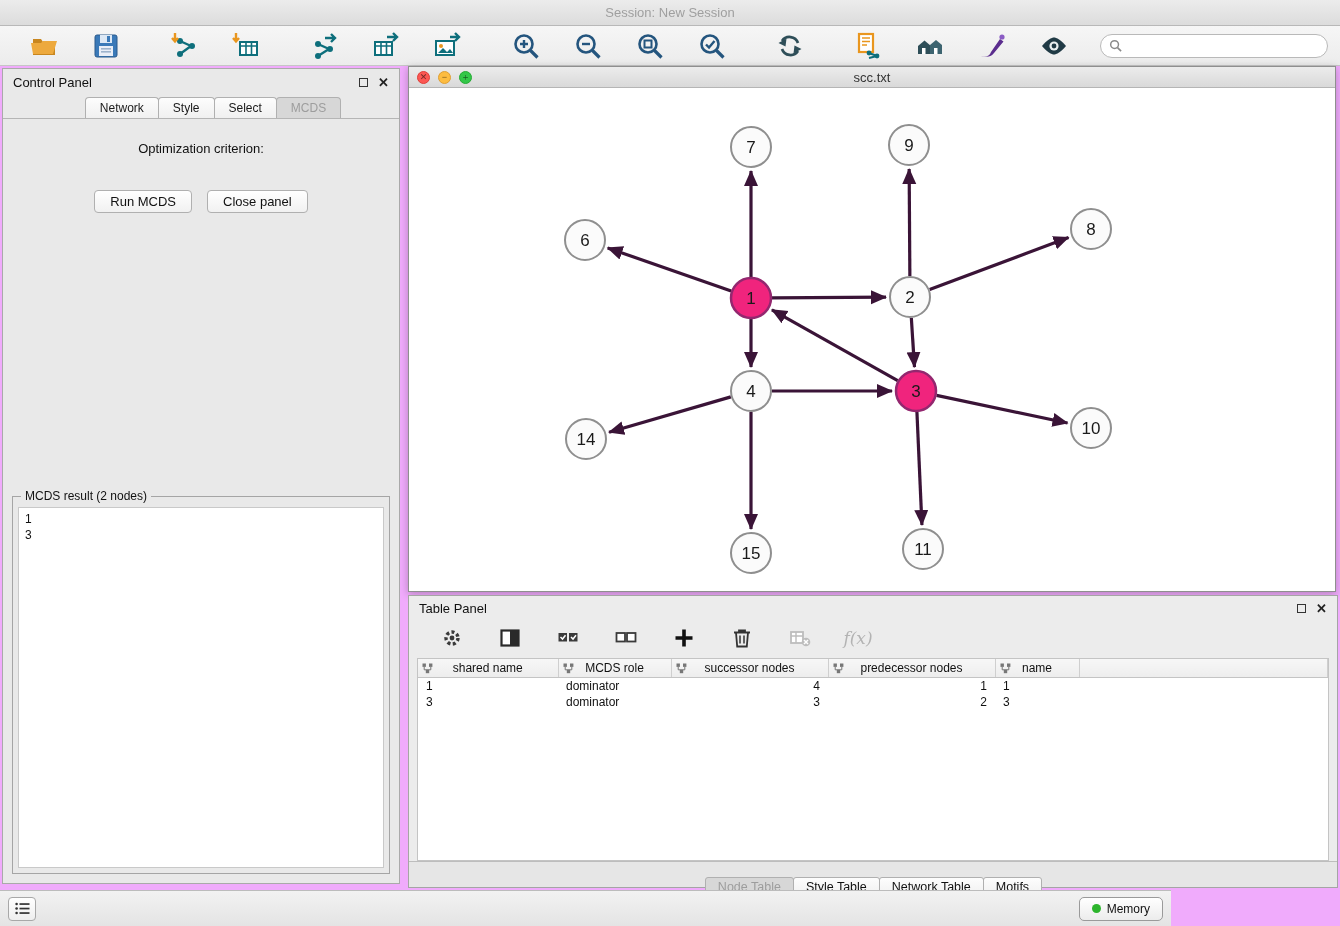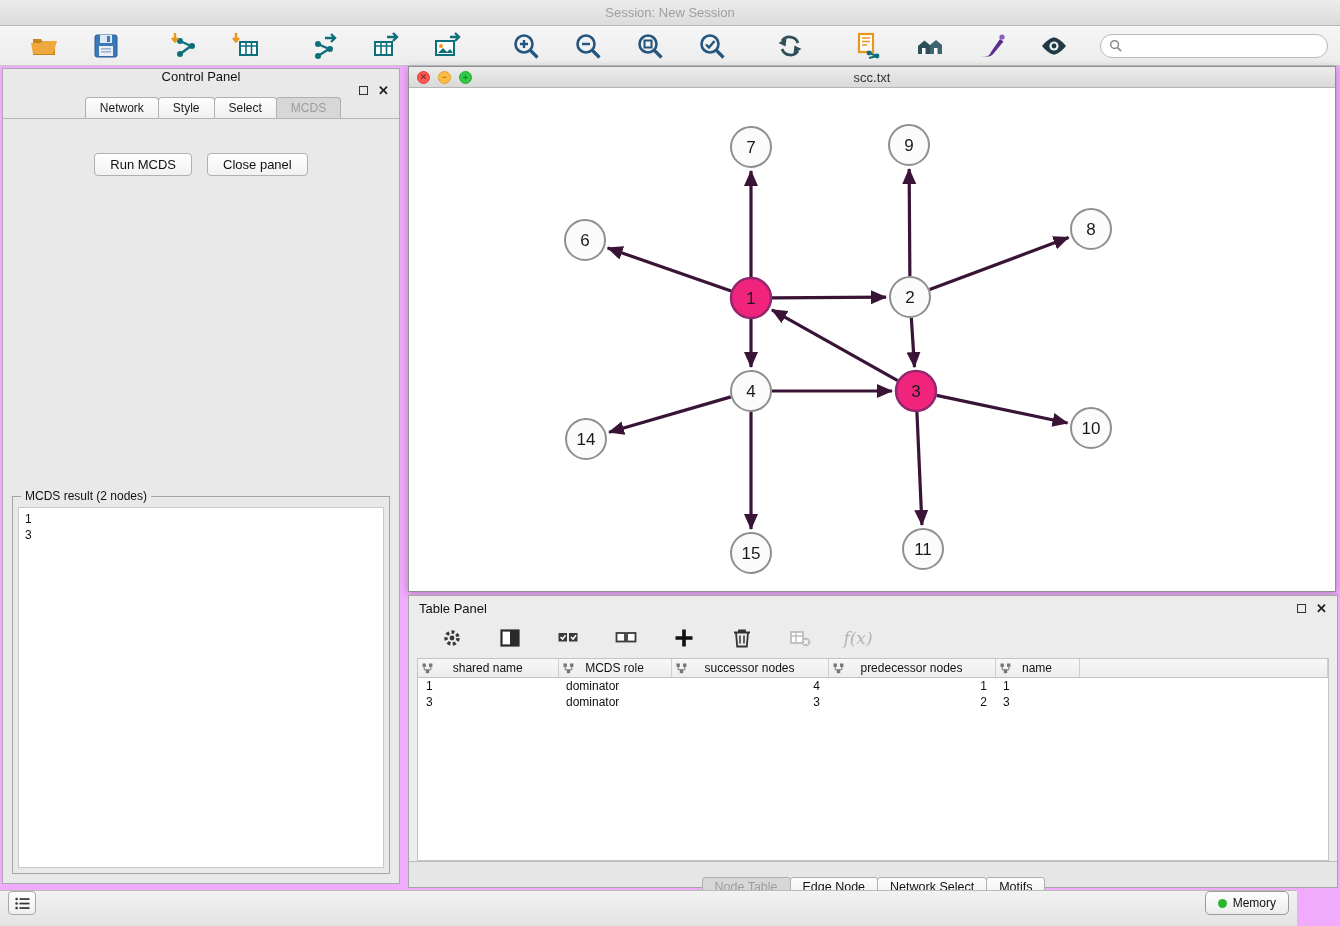--- a/index.html
+++ b/index.html
@@ -19,37 +19,37 @@
   .tgroup { display:flex; align-items:center; gap:14px; margin-right:30px; }
   .tbtn { width:32px; height:32px; display:flex; align-items:center; justify-content:center; cursor:pointer;margin-left:16px; }
   .tbtn svg { width:28px; height:28px; }
   .searchbox { margin-left:auto; width:292px; height:24px; background:#fff;
     border:1px solid #b9b9b9; border-radius:12px; display:flex; align-items:center; padding:0 8px; }
   .searchbox input { border:none; outline:none; flex:1; font-size:12px; background:transparent; font-family:"Liberation Sans",sans-serif; }
 
   
   .control-panel { position:absolute; left:2px; top:68px; width:398px; height:816px;
     background:#e9e9e9; border:1px solid #aaa; display:flex; flex-direction:column; }
-  .cp-header { height:26px; display:flex; align-items:center; padding:0 10px; font-size:13px; color:#111;flex-direction:column; }
+  .cp-header { height:26px; display:flex; align-items:center; padding:0 10px; font-size:13px; color:#111; }
   .panel-header-icons { margin-left:auto; display:flex; gap:10px; align-items:center; }
   .float-btn { width:9px; height:9px; border:1.5px solid #333; display:inline-block; cursor:pointer; }
   .close-btn { font-size:13px; font-weight:bold; color:#222; cursor:pointer; line-height:1; }
   .cp-tabs { display:flex; justify-content:center; gap:0; padding:2px 0 0 0;margin-left:23px; }
   .cp-tab { border:1px solid #b0b0b0; border-bottom:none; background:linear-gradient(#fdfdfd,#f0f0f0);
     font-size:12px; color:#1a1a1a; padding:3px 14px; border-radius:4px 4px 0 0; margin-right:-1px; cursor:pointer; }
   .cp-tab.active { background:#d7d7d7; color:#9d9d9d; }
   .cp-body { flex:1; display:flex; flex-direction:column; border-top:1px solid #b5b5b5; padding-top:22px; }
   .opt-label { text-align:center; font-size:13px; color:#111; margin-bottom:10px; }
   .dropdown { margin:0 auto; width:312px; height:23px; background:#fff; border:1px solid #b0b0b0;
     border-radius:5px; display:flex; align-items:center; padding:0 8px; font-size:13px; cursor:pointer; }
   .dd-arrows { margin-left:auto; display:flex; flex-direction:column; gap:2px; }
   .dd-arrows i { display:block; width:0; height:0; border-left:4px solid transparent; border-right:4px solid transparent; }
   .dd-up { border-bottom:5px solid #555; }
   .dd-down { border-top:5px solid #555; }
-  .cp-buttons { display:flex; justify-content:center; gap:15px; margin-top:12px; }
+  .cp-buttons { display:flex; justify-content:center; gap:15px; margin-top:24px; }
   .btn { background:linear-gradient(#fff,#f1f1f1); border:1px solid #b0b0b0; border-radius:4px;
     font-size:13px; color:#111; padding:3px 15px; cursor:pointer; font-family:"Liberation Sans",sans-serif; }
   .cp-spacer { flex:1; }
   .result-group { margin:0 9px 9px 9px; height:378px; border:1px solid #a5a5a5; position:relative; padding:10px 5px 5px 5px; }
   .result-title { position:absolute; top:-8px; left:8px; background:#e9e9e9; padding:0 4px; font-size:12px; color:#111; }
   .result-box { width:100%; height:100%; background:#fff; border:1px solid #c9c9c9; padding:3px 6px;
     font-size:12px; color:#111; line-height:16px; overflow:auto; }
 
   
   .network-window { position:absolute; left:408px; top:66px; width:928px; height:526px;
@@ -81,23 +81,23 @@
   table.datatable td { font-size:12px; color:#111; height:16px; padding:0 8px; white-space:nowrap; }
   td.num { text-align:right; padding-right:14px; }
   .tp-filler { flex:1; }
   .tp-tabs { height:26px; background:#e6e6e6; border-top:1px solid #bdbdbd;
     display:flex; align-items:center; justify-content:center; gap:0; }
   .tp-tab { border:1px solid #b0b0b0; background:linear-gradient(#fdfdfd,#f0f0f0); font-size:12.5px; color:#111;
     padding:2px 12px; margin-right:-1px; border-radius:3px 3px 0 0; cursor:pointer;margin-top:24px; }
   .tp-tab.active { background:#d7d7d7; color:#9d9d9d; }
 
   
-  .statusbar { position:absolute; left:0; bottom:0; width:1297px; height:36px;
+  .statusbar { position:absolute; left:0; bottom:0; width:1171px; height:36px;
     background:linear-gradient(#f2f2f2,#e4e4e4); border-top:1px solid #bcbcbc;
-    display:flex; padding:0 8px; }
+    display:flex; align-items:center; padding:0 8px; }
   .list-btn { width:28px; height:24px; border:1px solid #a8a8a8; border-radius:4px; background:linear-gradient(#fff,#eee);
     display:flex; align-items:center; justify-content:center; cursor:pointer; }
   .memory-btn { margin-left:auto; height:24px; border:1px solid #9a9a9a; border-radius:5px;
     background:linear-gradient(#fff,#ececec); display:flex; align-items:center; gap:6px; padding:0 12px;
     font-size:12px; color:#111; cursor:pointer; }
   .green-dot { width:9px; height:9px; border-radius:50%; background:#2db52d; display:inline-block; }
 </style>
 </head>
 <body>
 
@@ -267,20 +267,21 @@
         <span class="close-btn">✕</span>
       </span>
     </div>
     <div class="cp-tabs">
       <div class="cp-tab">Network</div>
       <div class="cp-tab">Style</div>
       <div class="cp-tab">Select</div>
       <div class="cp-tab active">MCDS</div>
     </div>
     <div class="cp-body">
+      <div class="opt-label">Optimization criterion:</div>
       <div class="cp-buttons">
         <button class="btn">Run MCDS</button>
         <button class="btn">Close panel</button>
       </div>
       <div class="cp-spacer"></div>
       <div class="result-group">
         <span class="result-title">MCDS result (2 nodes)</span>
         <div class="result-box">
           <div>1</div>
           <div>3</div>
@@ -490,22 +491,22 @@
             <td class="num">2</td>
             <td>3</td>
             <td></td>
           </tr>
         </tbody>
       </table>
     </div>
     <div class="tp-filler"></div>
     <div class="tp-tabs">
       <div class="tp-tab active">Node Table</div>
-      <div class="tp-tab">Edge Node</div>
-      <div class="tp-tab">Network Select</div>
+      <div class="tp-tab">Style Table</div>
+      <div class="tp-tab">Network Table</div>
       <div class="tp-tab">Motifs</div>
     </div>
   </div>
 
   <div class="statusbar">
     <div class="list-btn">
       <svg width="15" height="13" viewBox="0 0 15 13">
           <circle cx="1.6" cy="2" r="1.3" fill="#333"></circle>
           <rect x="4.5" y="1.2" width="10" height="1.7" fill="#333"></rect>
           <circle cx="1.6" cy="6.5" r="1.3" fill="#333"></circle>

